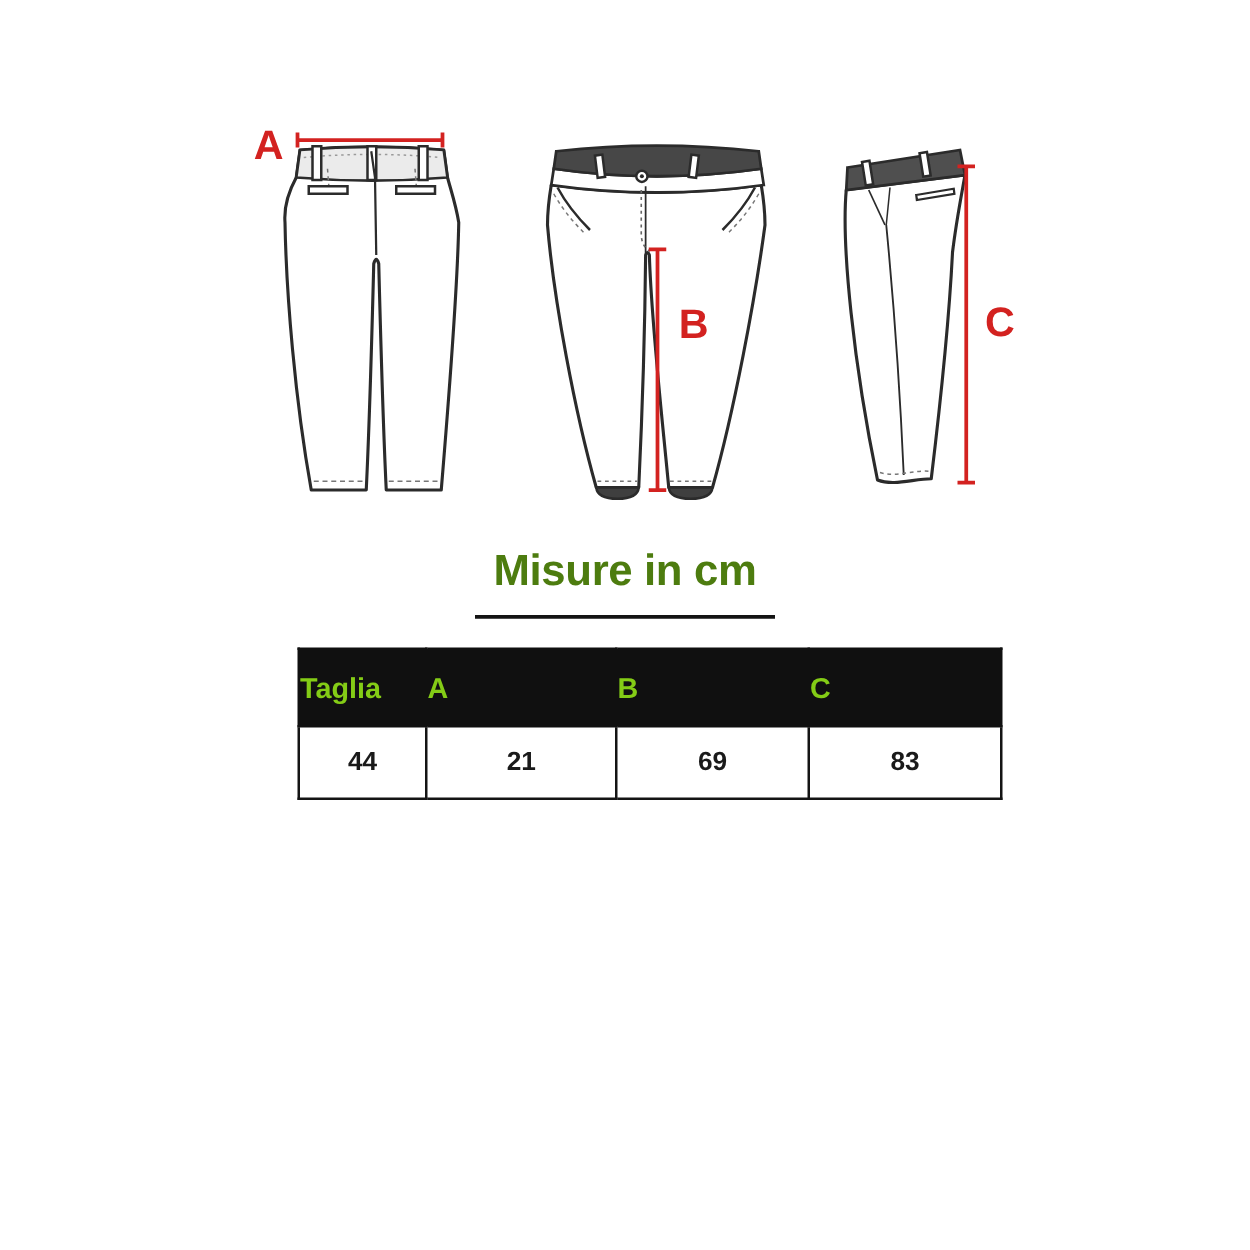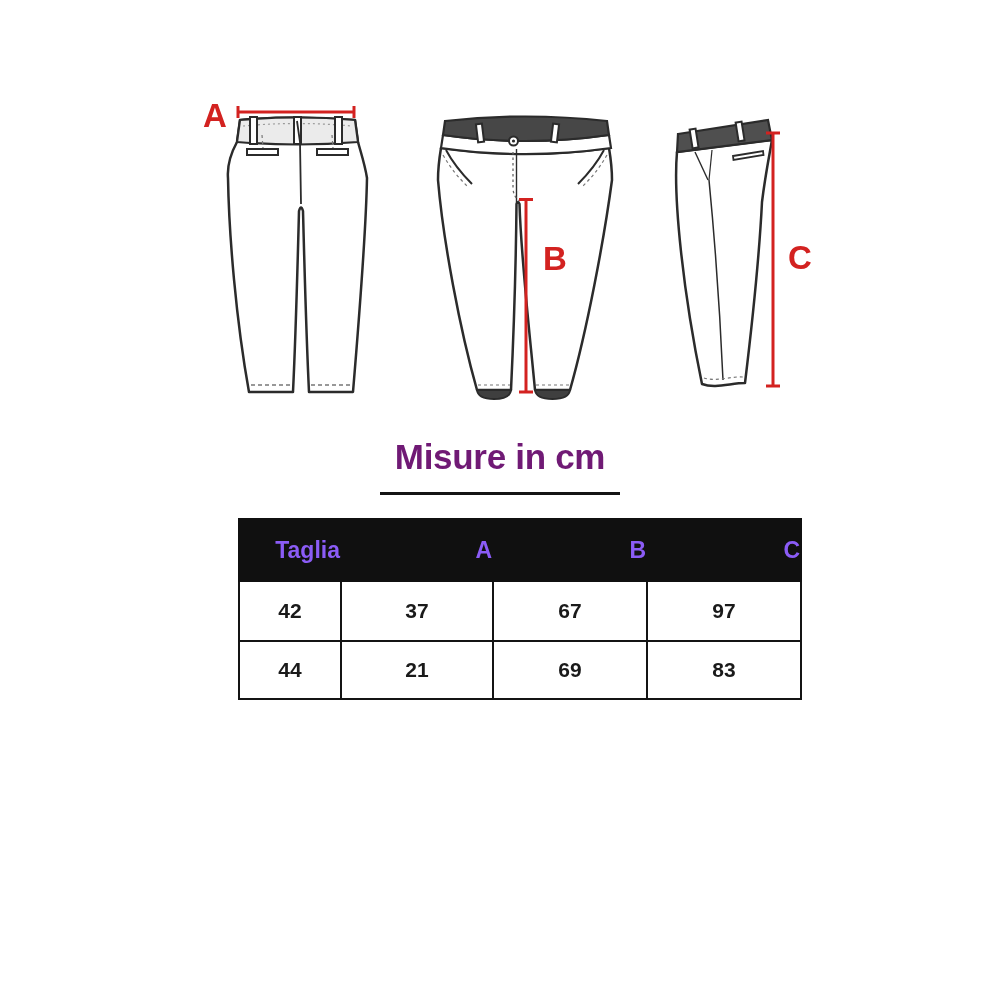--- a/index.html
+++ b/index.html
@@ -27,46 +27,46 @@
   .label-b { left: 543px; top: 242px; }
   .label-c { left: 788px; top: 241px; }
   .chart-title {
     position: absolute;
     left: 0; top: 437px;
     width: 1000px;
     text-align: center;
     font-size: 35px;
     font-weight: 800;
     letter-spacing: -0.3px;
-    color: #701a75;
+    color: #4d7c0f;
   }
   .title-underline {
     position: absolute;
     left: 380px; top: 492px;
     width: 240px; height: 3px;
     background: #141414;
   }
   table.size-table {
     position: absolute;
     left: 238px; top: 518px;
     width: 562px;
     border-collapse: collapse;
     table-layout: fixed;
   }
   .size-table col.c0 { width: 102px; }
   .size-table col.c1 { width: 152px; }
   .size-table col.c2 { width: 154px; }
   .size-table col.c3 { width: 154px; }
   .size-table th {
     background: #101010;
-    color: #8b5cf6;
+    color: #84cc16;
     height: 62px;
     font-size: 23px;
     font-weight: 700;
-    text-align: right;
+    text-align: left;
     border: 2px solid #101010;
   }
   .size-table td {
     background: #ffffff;
     color: #1a1a1a;
     height: 60px;
     font-size: 21px;
     font-weight: 700;
     text-align: center;
     border: 2.5px solid #141414;
@@ -203,26 +203,20 @@
       </colgroup>
     <thead>
       <tr>
         <th>Taglia</th>
         <th>A</th>
         <th>B</th>
         <th>C</th>
       </tr>
     </thead>
     <tbody>
-      <tr class="row-1">
-        <td>42</td>
-        <td>37</td>
-        <td>67</td>
-        <td>97</td>
-      </tr>
       <tr class="row-2">
         <td>44</td>
         <td>21</td>
         <td>69</td>
         <td>83</td>
       </tr>
     </tbody>
   </table>
 
 </div>

